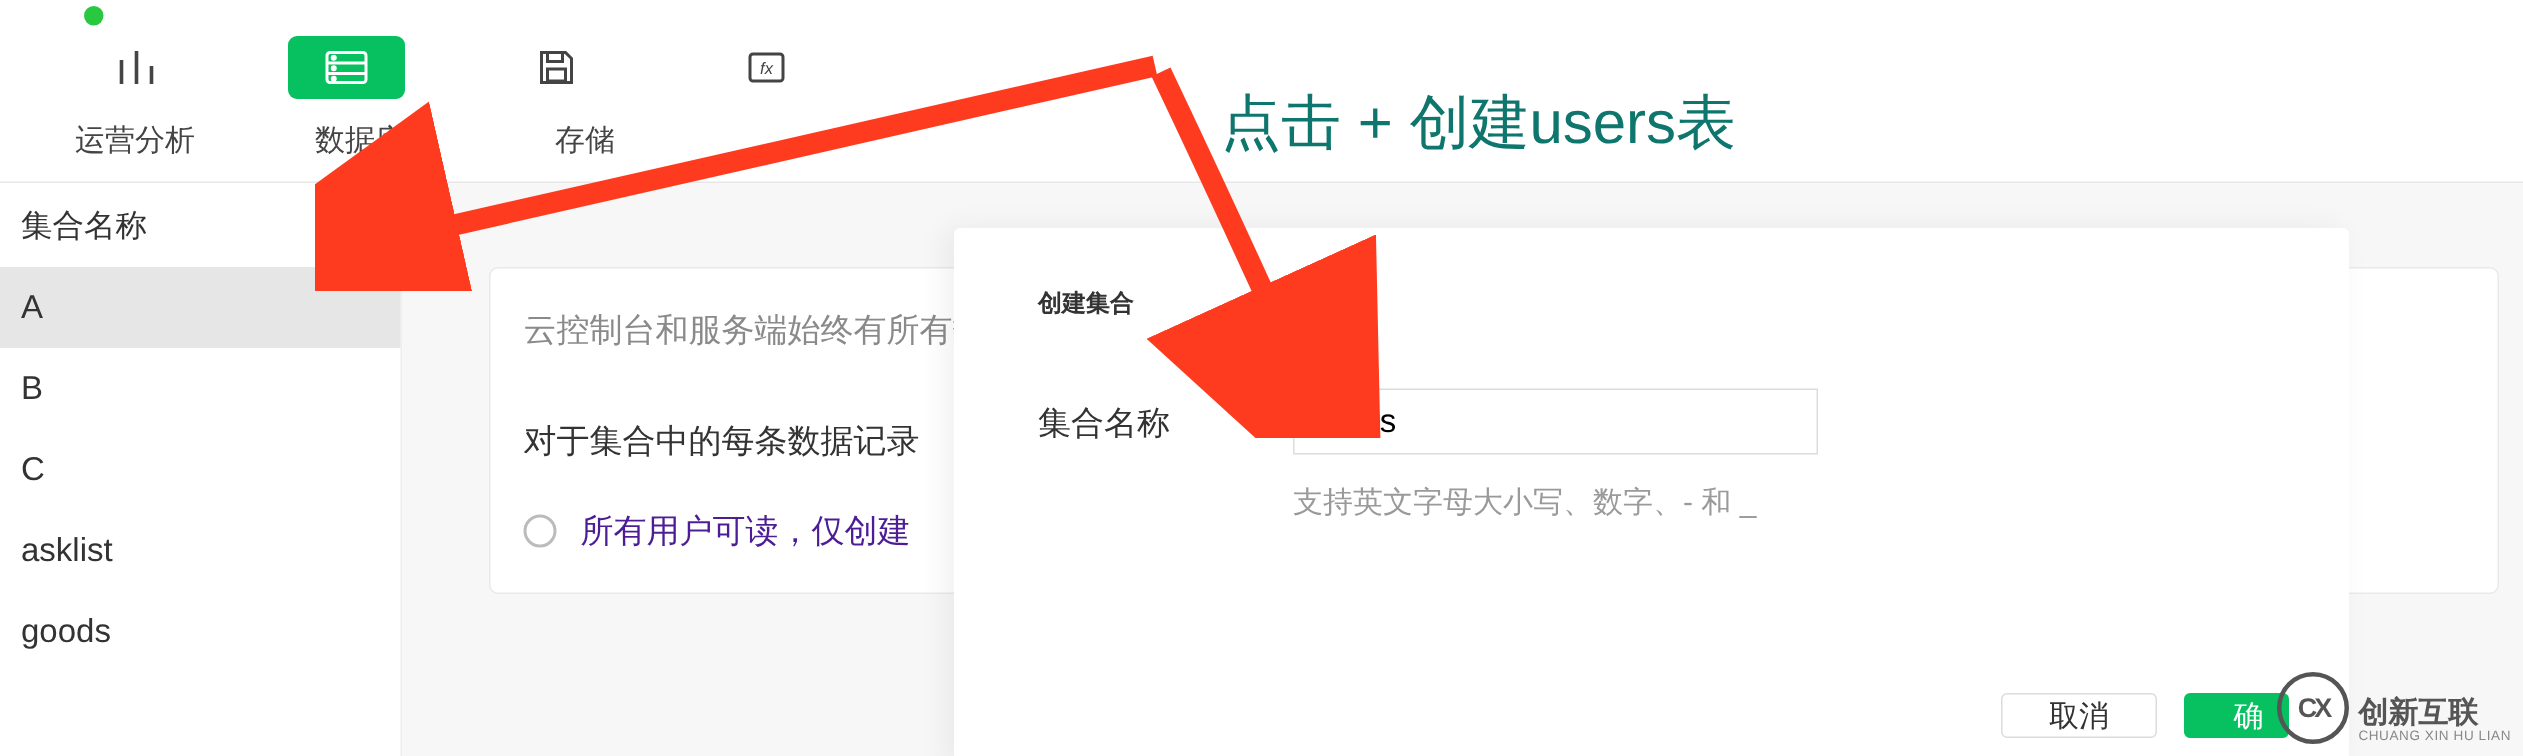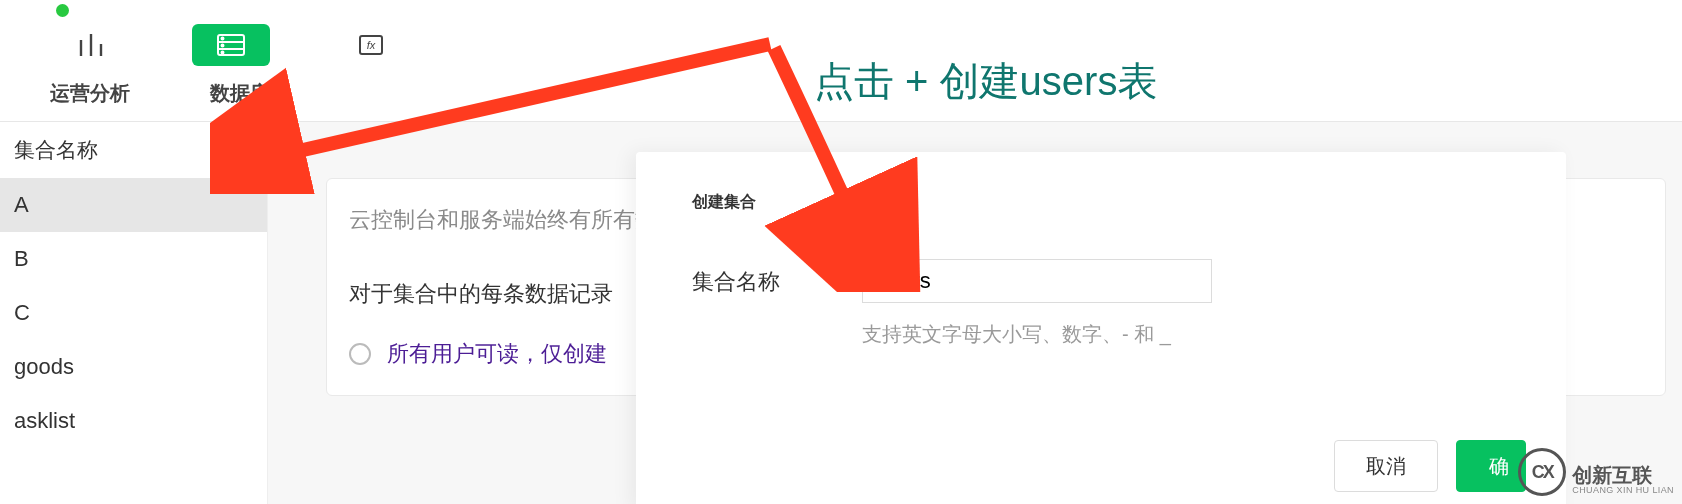--- a/index.html
+++ b/index.html
@@ -49,21 +49,21 @@
     .tab-icon {
       width: 78px;
       height: 42px;
       border-radius: 6px;
       display: flex;
       align-items: center;
       justify-content: center;
       color: #444;
     }
     .tab.active .tab-icon { background: #07c160; color: #fff; }
-    .tab-label { font-size: 20px; color: #444; font-weight: bold; }
+    .tab-label { font-size: 20px; color: #444; }
 
     
     .main {
       display: flex;
       height: calc(100% - 122px);
     }
     .sidebar {
       width: 268px;
       border-right: 1px solid #eee;
       background: #fff;
@@ -136,21 +136,21 @@
     }
     .modal-hint { margin-top: 18px; font-size: 20px; color: #9a9a9a; }
     .modal-actions {
       position: absolute;
       right: 40px;
       bottom: 20px;
       display: flex;
       gap: 18px;
     }
     .btn {
-      height: 52px;
+      height: 30px;
       min-width: 104px;
       border-radius: 4px;
       border: 1px solid #dcdcdc;
       background: #fff;
       font-size: 20px;
       color: #333;
       display: flex;
       align-items: center;
       justify-content: center;
       cursor: pointer;
@@ -248,40 +248,50 @@
           <line x1="2" y1="16" x2="28" y2="16"></line>
         <circle cx="6.5" cy="5.5" r="1" fill="currentColor"></circle>
           <circle cx="6.5" cy="12.5" r="1" fill="currentColor"></circle>
           <circle cx="6.5" cy="19.5" r="1" fill="currentColor"></circle>
       </svg>
     </div>
     <span class="tab-label">数据库</span>
   </div>
   <div class="tab">
     <div class="tab-icon">
+      <svg width="26" height="26" viewBox="0 0 26 26" stroke="currentColor" stroke-width="2" fill="none">
+        <path d="M3 3h16l4 4v16H3z"></path>
+          <rect x="7" y="3" width="10" height="6"></rect>
+          <rect x="7" y="14" width="12" height="8"></rect>
+      </svg>
+    </div>
+    <span class="tab-label">存储</span>
+  </div>
+  <div class="tab">
+    <div class="tab-icon">
       <svg width="26" height="22" viewBox="0 0 26 22" stroke="currentColor" stroke-width="2" fill="none">
         <rect x="2" y="2" width="22" height="18" rx="2"></rect>
           <text x="13" y="15" text-anchor="middle" font-size="11" font-style="italic" fill="currentColor" stroke="none">fx</text>
       </svg>
     </div>
     <span class="tab-label" style="visibility:hidden">云函数</span>
   </div>
 </div>
 
 <div class="main">
   <div class="sidebar">
     <div class="sidebar-header">
       <span>集合名称</span>
       <span class="plus-btn">+</span>
     </div>
     <div class="coll-item selected"><span>A</span></div>
     <div class="coll-item"><span>B</span></div>
     <div class="coll-item"><span>C</span></div>
+    <div class="coll-item"><span>asklist</span></div>
     <div class="coll-item"><span>goods</span></div>
-    <div class="coll-item"><span>asklist</span></div>
   </div>
 
   <div class="content">
     <div class="panel">
       <p class="lead">云控制台和服务端始终有所有数据读写权限，以下配置仅对小程序端发起的请求有效。</p>
       <p class="sub">对于集合中的每条数据记录</p>
       <div class="radio-row">
         <span class="radio"></span>
         <span class="radio-label">所有用户可读，仅创建</span>
       </div>

